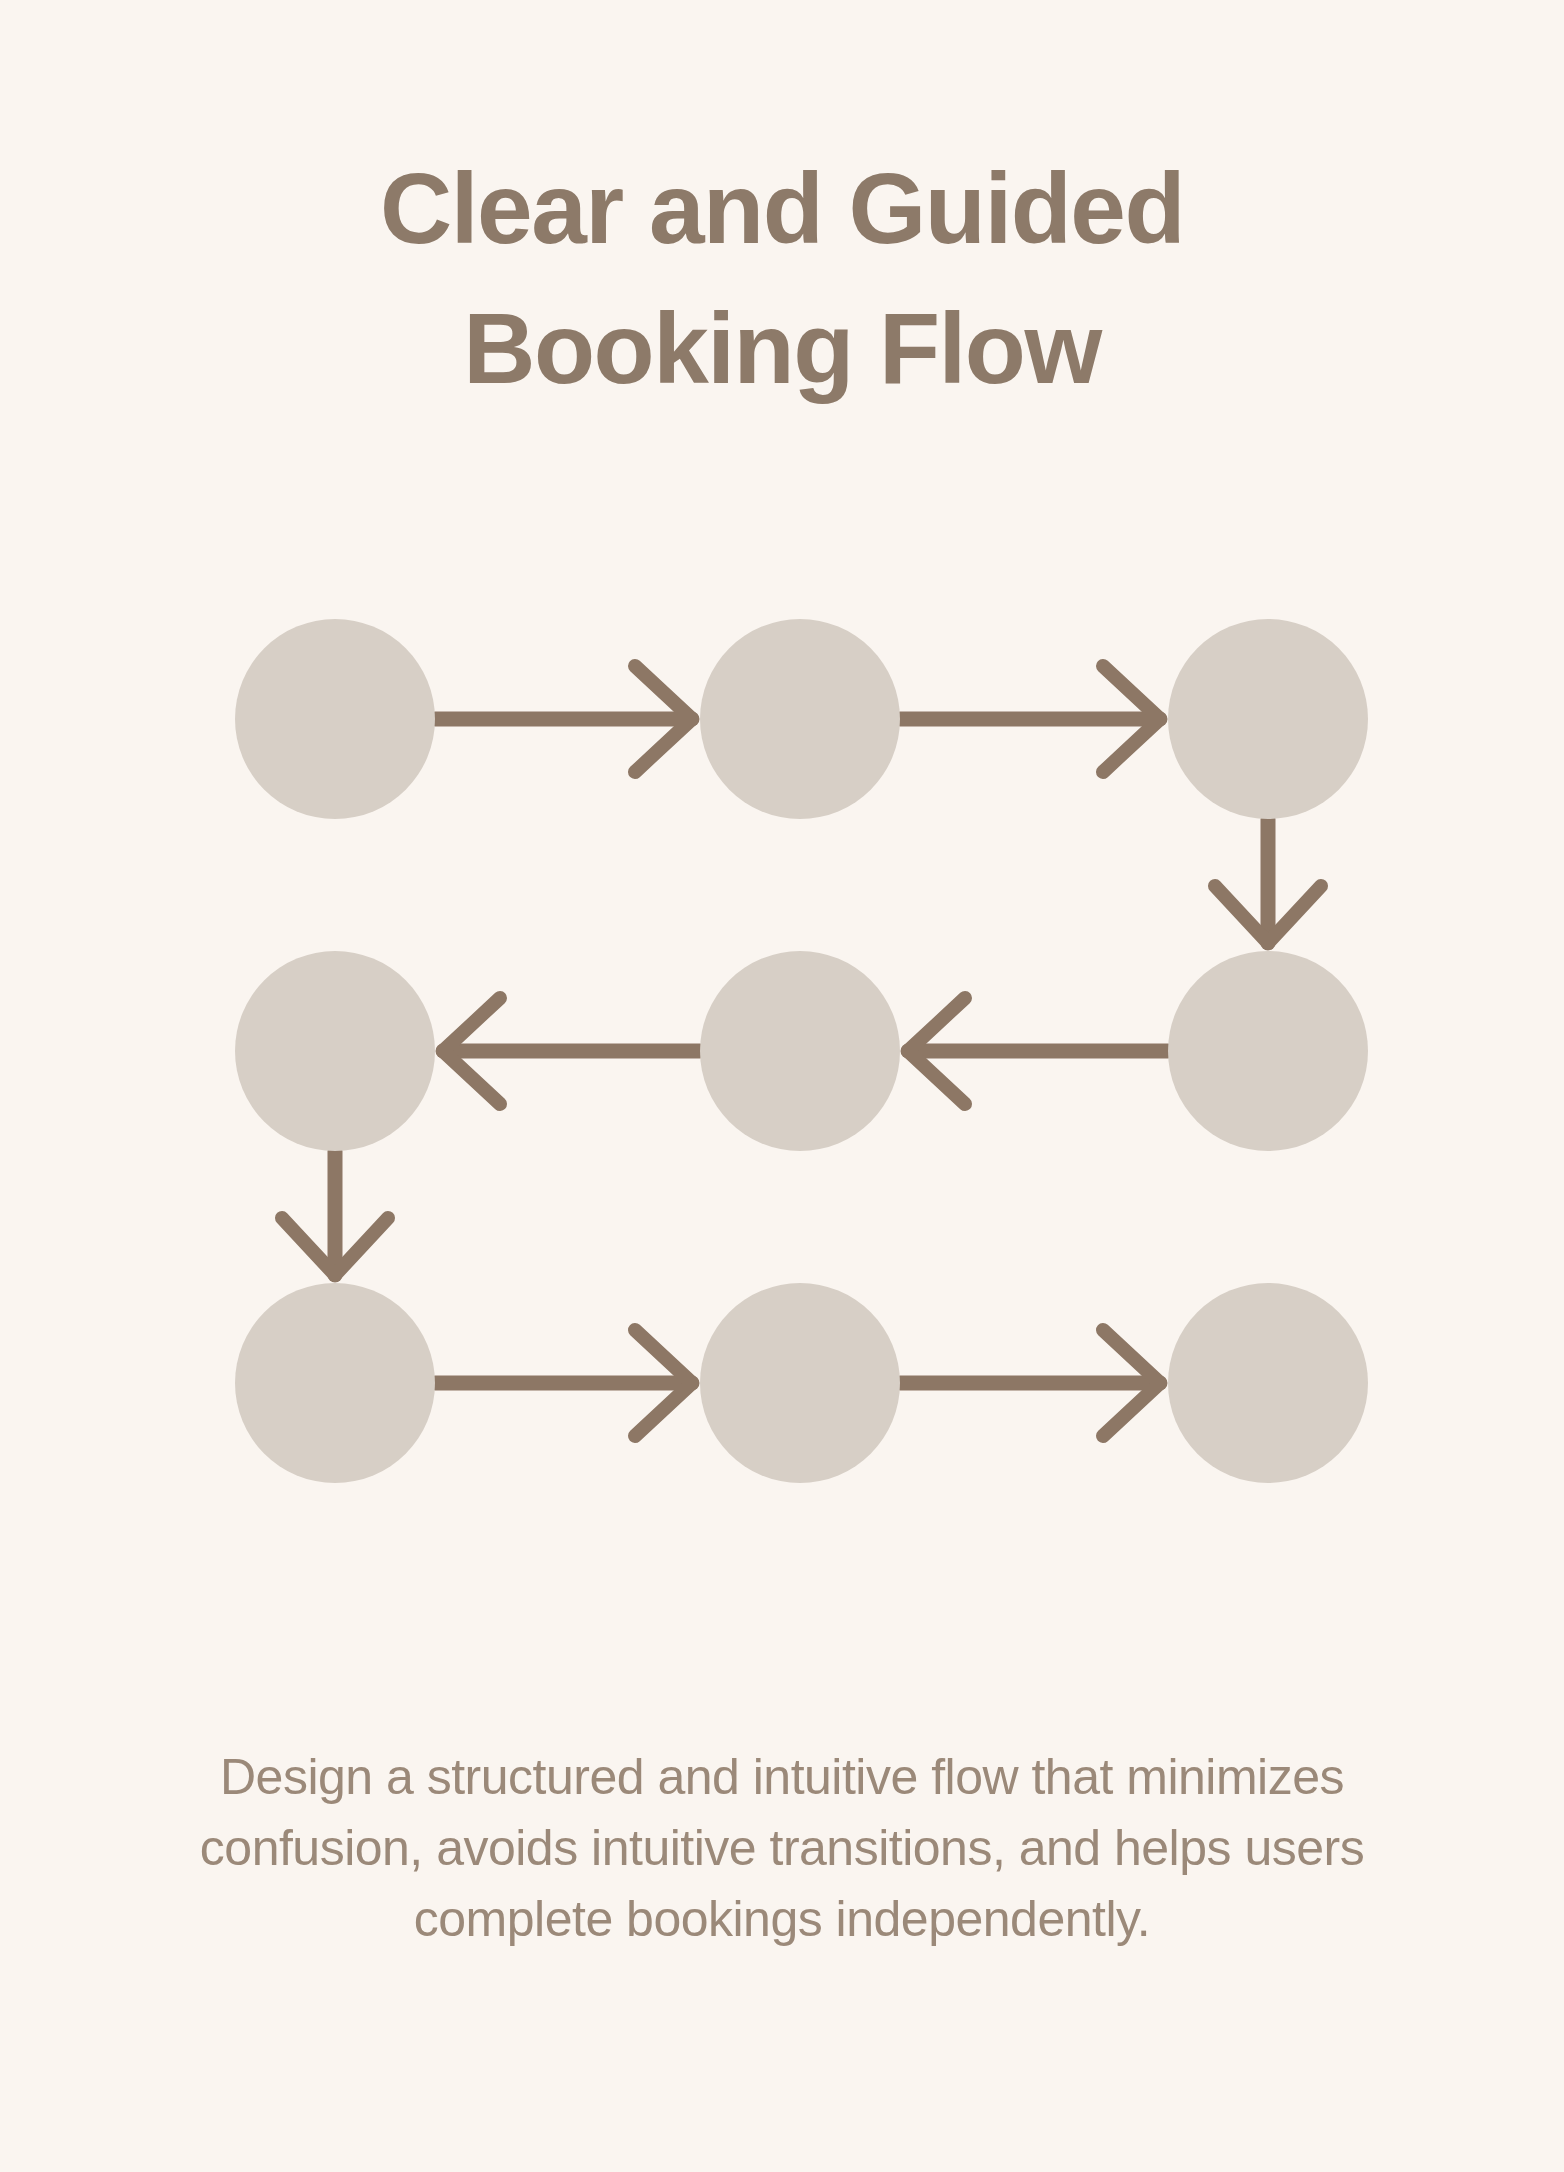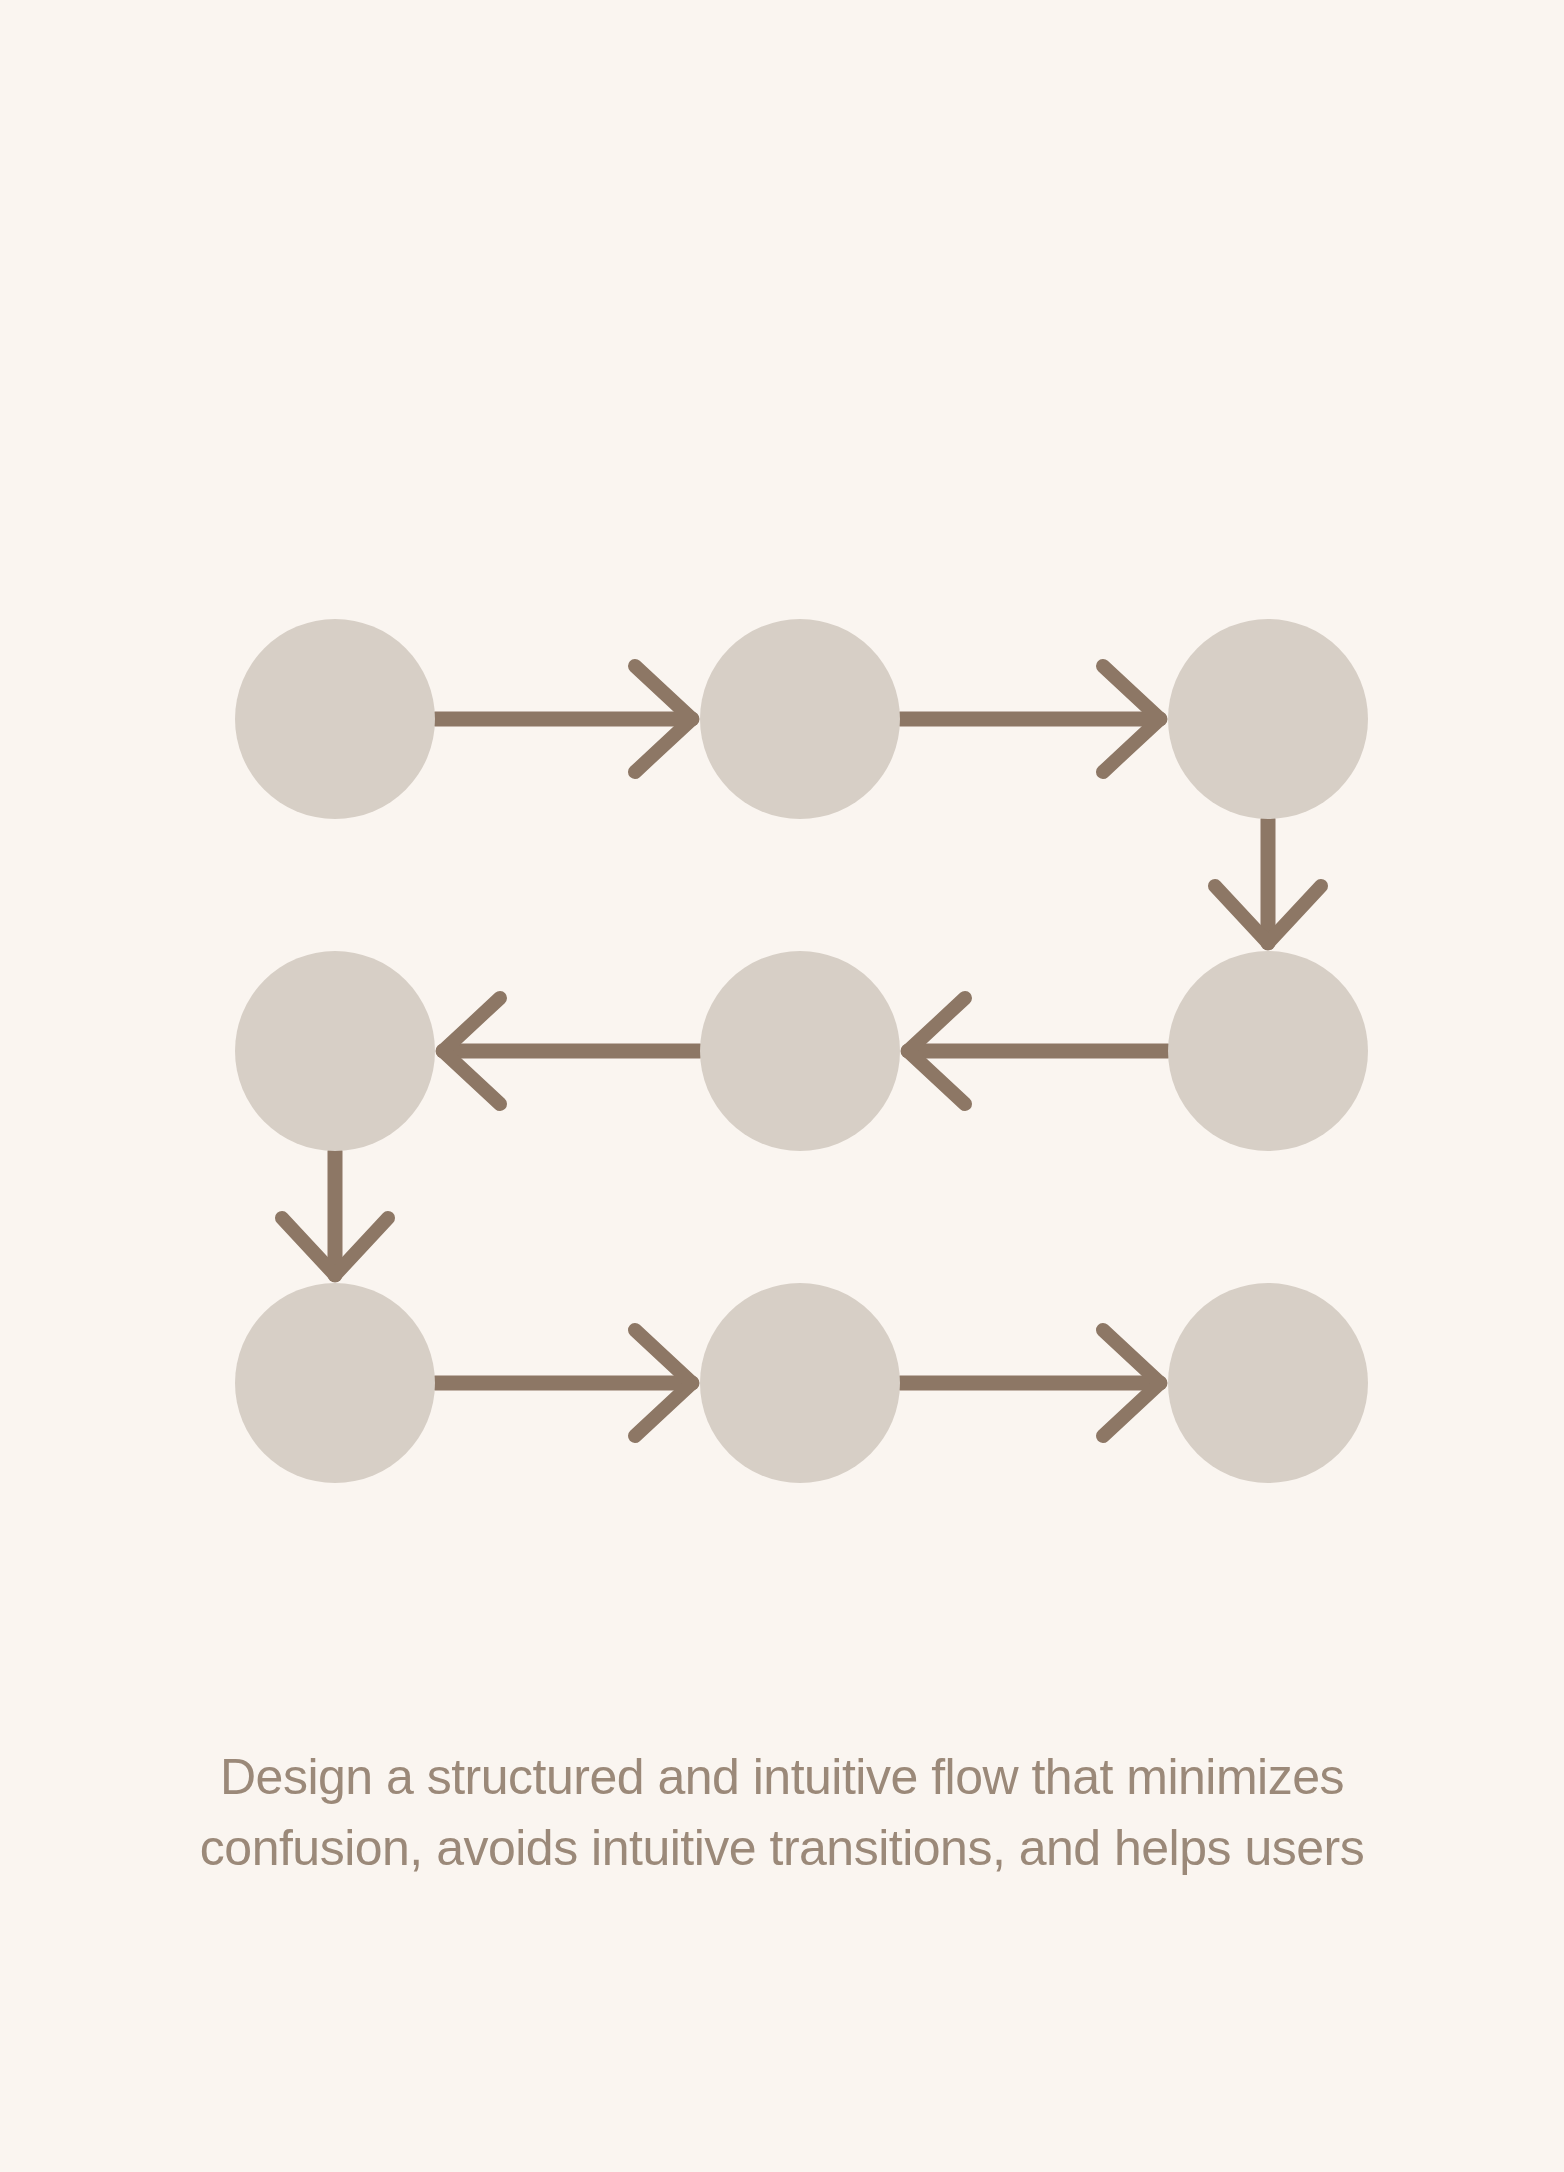--- a/index.html
+++ b/index.html
@@ -40,20 +40,24 @@
     font-size: 50px;
     line-height: 71px;
     letter-spacing: -0.5px;
   }
 </style>
 </head>
 <body style="background: rgb(250, 245, 240);">
 
 <div class="page">
 
+  <div class="title-block" style="color: rgb(141, 122, 105);">
+    <div>Clear and Guided</div>
+    <div>Booking Flow</div>
+  </div>
 
   <svg id="flow-svg" class="flow-svg" width="1564" height="2172" viewBox="0 0 1564 2172">
       <line x1="435" y1="719" x2="692" y2="719" stroke="#8d7765" stroke-width="15" stroke-linecap="round"></line>
       <polyline points="635,772 692,719 635,666" fill="none" stroke="#8d7765" stroke-width="14" stroke-linecap="round" stroke-linejoin="round"></polyline>
       <line x1="900" y1="719" x2="1160" y2="719" stroke="#8d7765" stroke-width="15" stroke-linecap="round"></line>
       <polyline points="1103,772 1160,719 1103,666" fill="none" stroke="#8d7765" stroke-width="14" stroke-linecap="round" stroke-linejoin="round"></polyline>
       <line x1="1268" y1="819" x2="1268" y2="943" stroke="#8d7765" stroke-width="15" stroke-linecap="round"></line>
       <polyline points="1215,886 1268,943 1321,886" fill="none" stroke="#8d7765" stroke-width="14" stroke-linecap="round" stroke-linejoin="round"></polyline>
       <line x1="1168" y1="1051" x2="908" y2="1051" stroke="#8d7765" stroke-width="15" stroke-linecap="round"></line>
       <polyline points="965,998 908,1051 965,1104" fill="none" stroke="#8d7765" stroke-width="14" stroke-linecap="round" stroke-linejoin="round"></polyline>
@@ -72,15 +76,16 @@
       <circle cx="800" cy="1051" r="100" fill="#d7cfc6"></circle>
       <circle cx="335" cy="1051" r="100" fill="#d7cfc6"></circle>
       <circle cx="335" cy="1383" r="100" fill="#d7cfc6"></circle>
       <circle cx="800" cy="1383" r="100" fill="#d7cfc6"></circle>
       <circle cx="1268" cy="1383" r="100" fill="#d7cfc6"></circle>
     </svg>
 
   <div class="description-block" style="color: rgb(155, 137, 121);">
     <div>Design a structured and intuitive flow that minimizes</div>
     <div>confusion, avoids intuitive transitions, and helps users</div>
+    <div>complete bookings independently.</div>
   </div>
 
 </div>
 
 </body></html>

